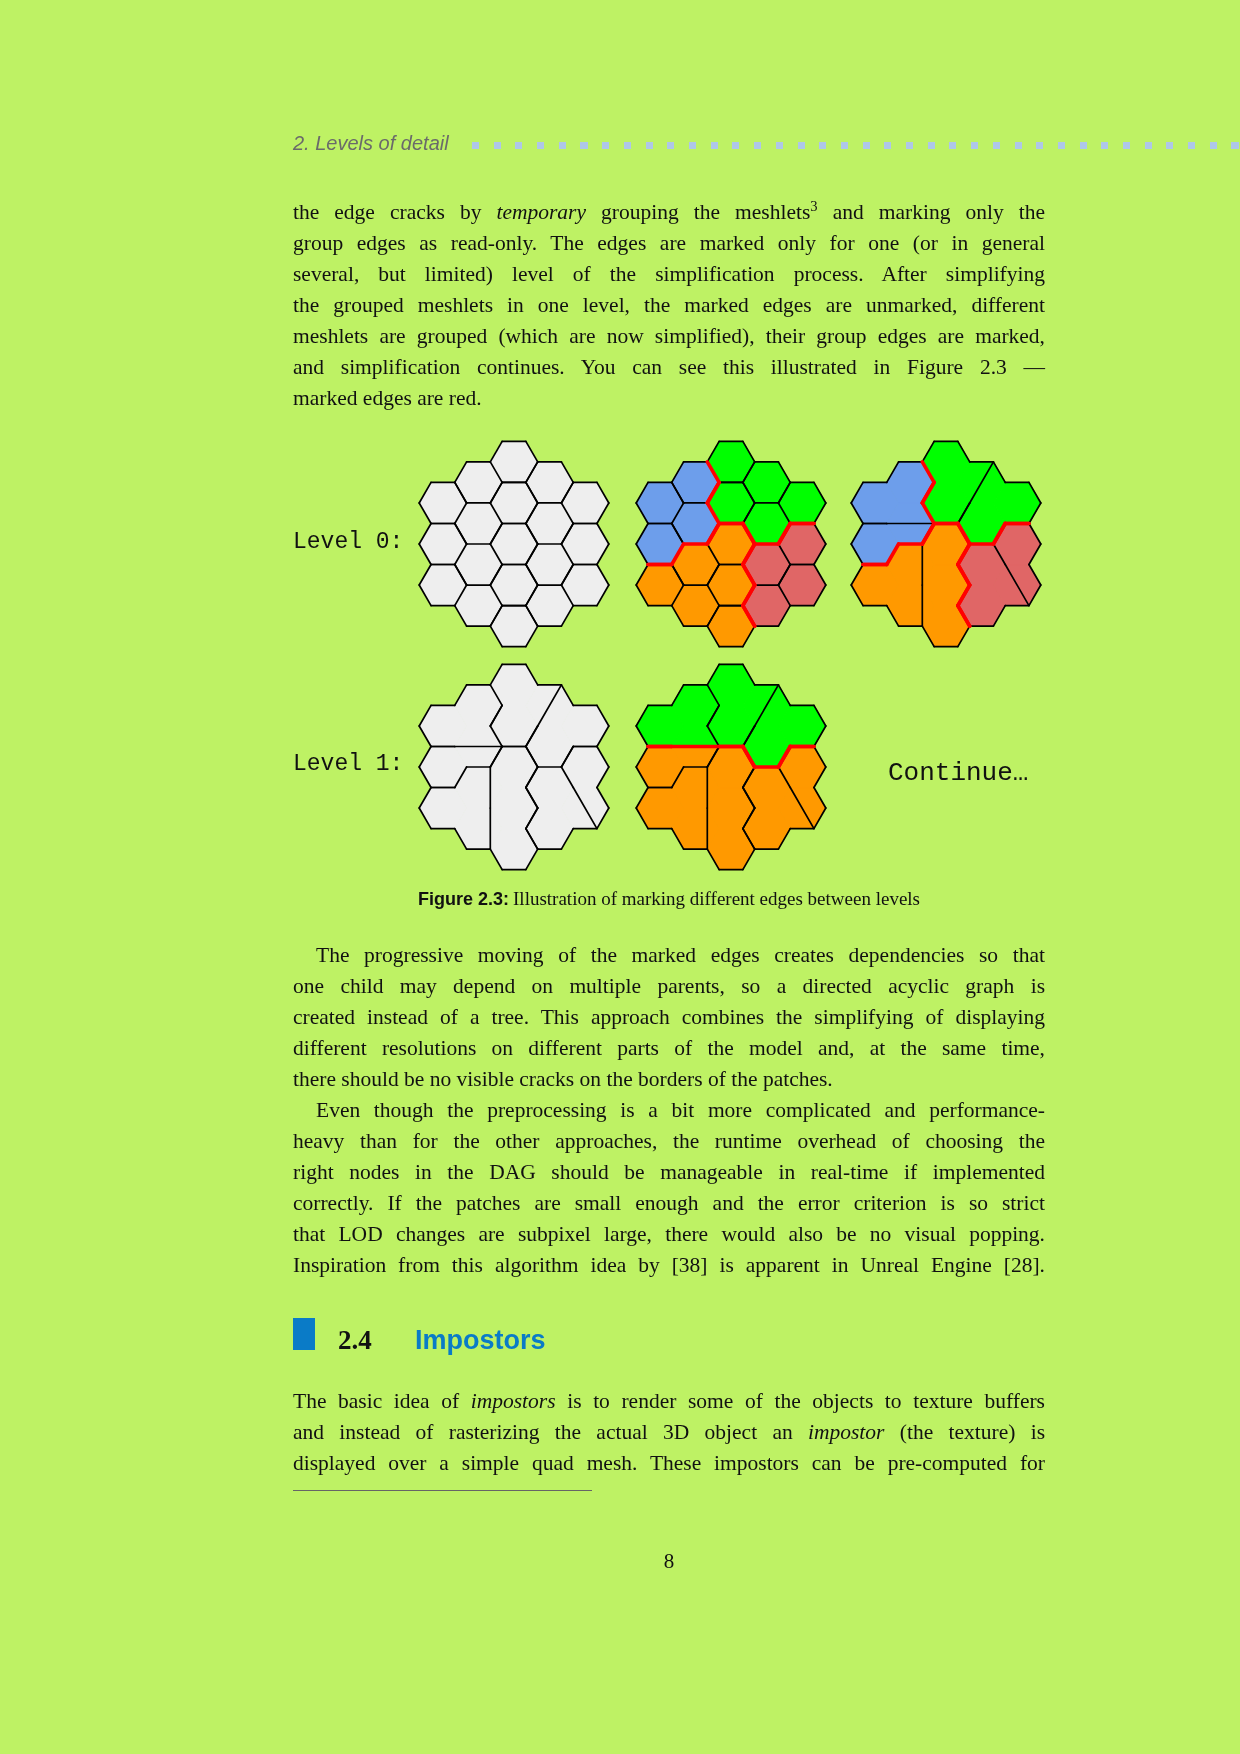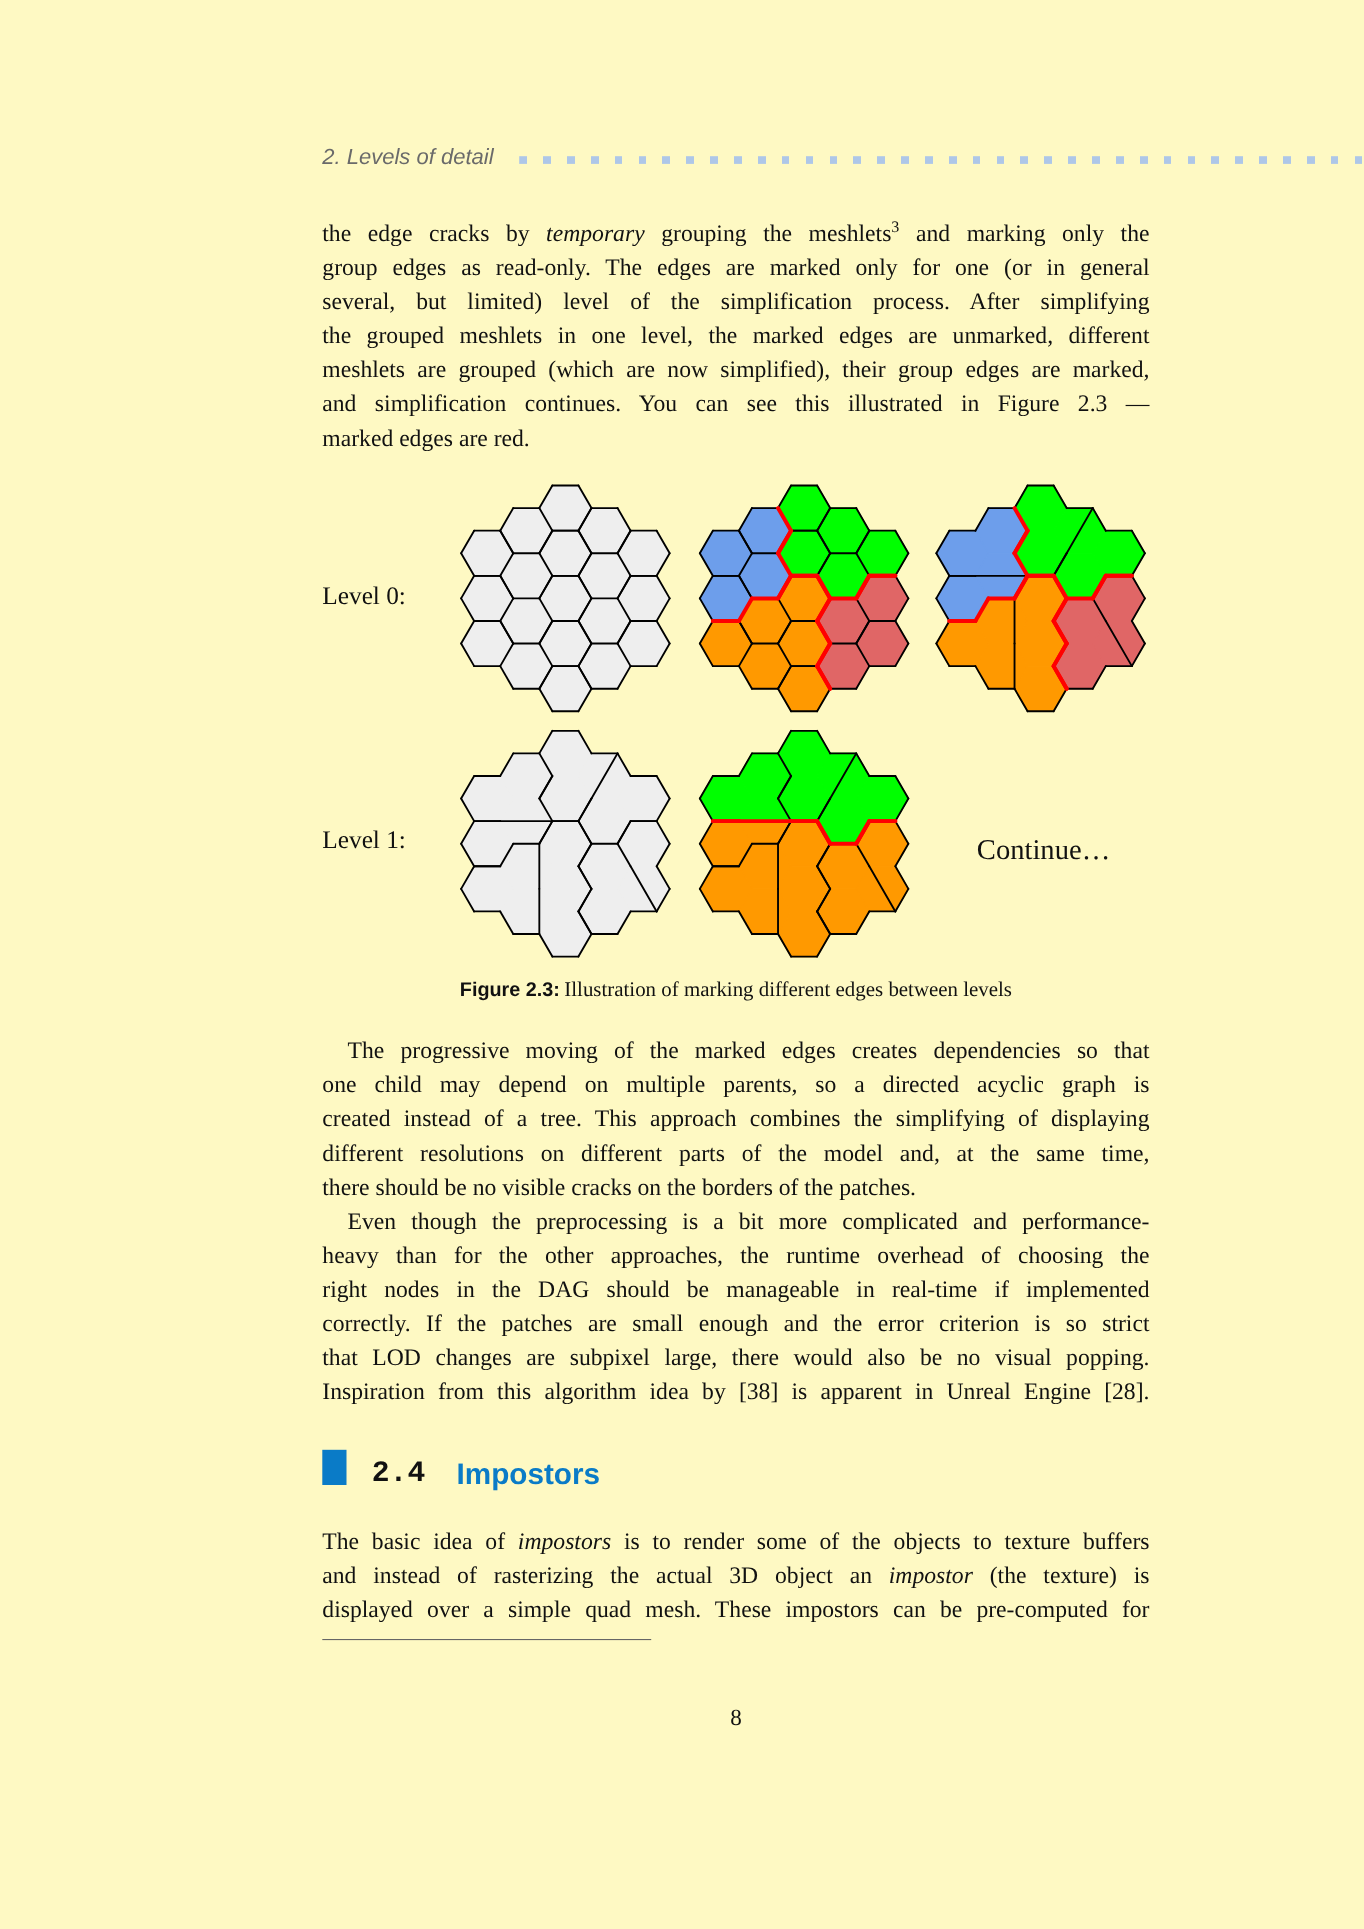--- a/index.html
+++ b/index.html
@@ -1,43 +1,43 @@
 <!DOCTYPE html>
 <html><head>
 <meta charset="utf-8">
 <style>
   html, body { margin: 0; padding: 0; background: #ffffff; }
-  #page { position: relative; width: 1240px; height: 1754px; background: #fef9c3; overflow: hidden; }
+  #page { position: relative; width: 1240px; height: 1754px; background: #bef264; overflow: hidden; }
 
   .running-head { position: absolute; left: 293px; top: 131px; height: 24px; line-height: 24px;
     font-family: "Liberation Sans", sans-serif; font-style: italic; font-size: 20px; color: #6a6a6a; white-space: nowrap; }
   .head-rule { position: absolute; left: 472px; top: 142px; width: 768px; height: 7px;
     background: repeating-linear-gradient(to right, #aec7e8 0px, #aec7e8 7px, transparent 7px, transparent 21.7px); }
 
   .line { position: absolute; left: 293px; width: 752px; height: 31px; line-height: 31px; box-sizing: border-box;
     font-family: Liberation Serif, serif; font-size: 21.5px; color: #111111; white-space: nowrap;
     text-align: justify; text-align-last: justify; }
   .line.last { text-align: right; text-align-last: left; }
   .line.indent { padding-left: 23px; }
   .it { font-style: italic; }
   .sup { font-size: 0.68em; vertical-align: super; line-height: 0; }
 
-  .fig-label { position: absolute; font-family: Liberation Serif, serif; color: #111111; white-space: nowrap; text-align: right; }
+  .fig-label { position: absolute; font-family: Liberation Mono, monospace; color: #111111; white-space: nowrap; text-align: right; }
   .row-label { left: 293px; font-size: 23px; height: 28px; line-height: 28px; }
   .continue-label { left: 888px; top: 757px; font-size: 26px; height: 32px; line-height: 32px; }
   svg.panel { position: absolute; width: 210px; height: 220px; overflow: visible; }
 
   .caption { position: absolute; left: 293px; top: 886px; width: 752px; height: 26px; line-height: 26px;
     text-align: center; white-space: nowrap; color: #111111; }
   .caption .cap-label { font-family: "Liberation Sans", sans-serif; font-weight: bold; font-size: 18px; }
   .caption .cap-text { font-family: "Liberation Serif", serif; font-size: 19px; }
 
   .sec-square { position: absolute; left: 293px; top: 1318px; width: 22px; height: 32px; }
   .sec-num { position: absolute; left: 338px; top: 1323px; height: 34px; line-height: 34px;
-    font-family: Liberation Mono, monospace; font-weight: bold; font-size: 27px; color: #111111; }
+    font-family: Liberation Serif, serif; font-weight: bold; font-size: 27px; color: #111111; }
   .sec-title { position: absolute; left: 415px; top: 1323px; height: 34px; line-height: 34px;
     font-family: "Liberation Sans", sans-serif; font-weight: bold; font-size: 27px; }
 
   .fn-rule { position: absolute; left: 293px; top: 1490px; width: 299px; height: 1.3px; background: #666666; }
   .footnote { position: absolute; left: 293px; top: 1494px; padding-left: 29px; height: 24px; line-height: 24px;
     font-family: "Liberation Serif", serif; font-size: 17.5px; color: #111111; white-space: nowrap; }
   .page-num { position: absolute; left: 619px; top: 1546px; width: 100px; text-align: center; height: 30px; line-height: 30px;
     font-family: "Liberation Serif", serif; font-size: 21px; color: #111111; }
 </style>
 </head>

